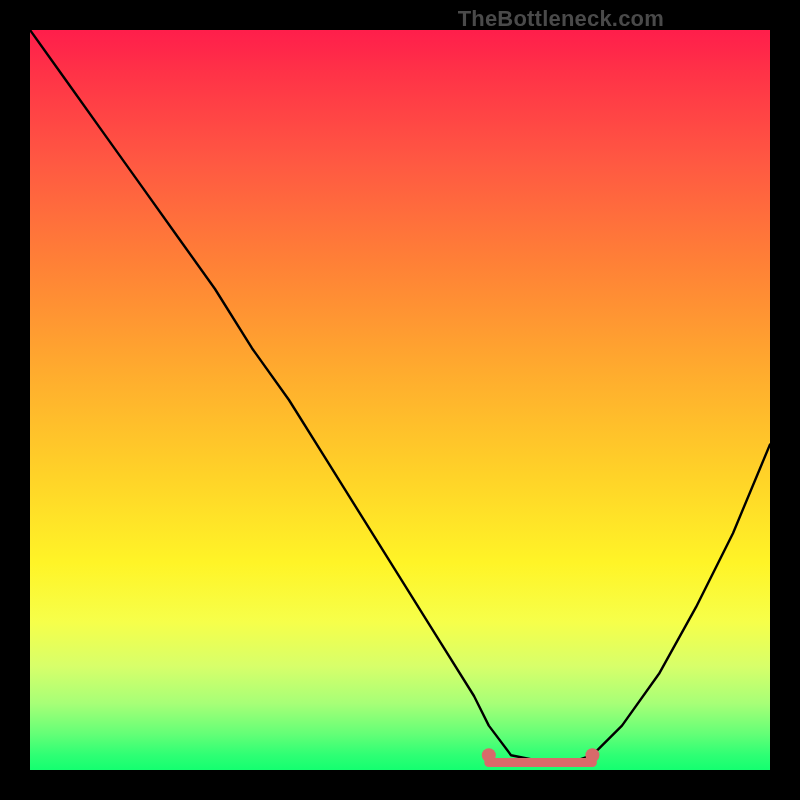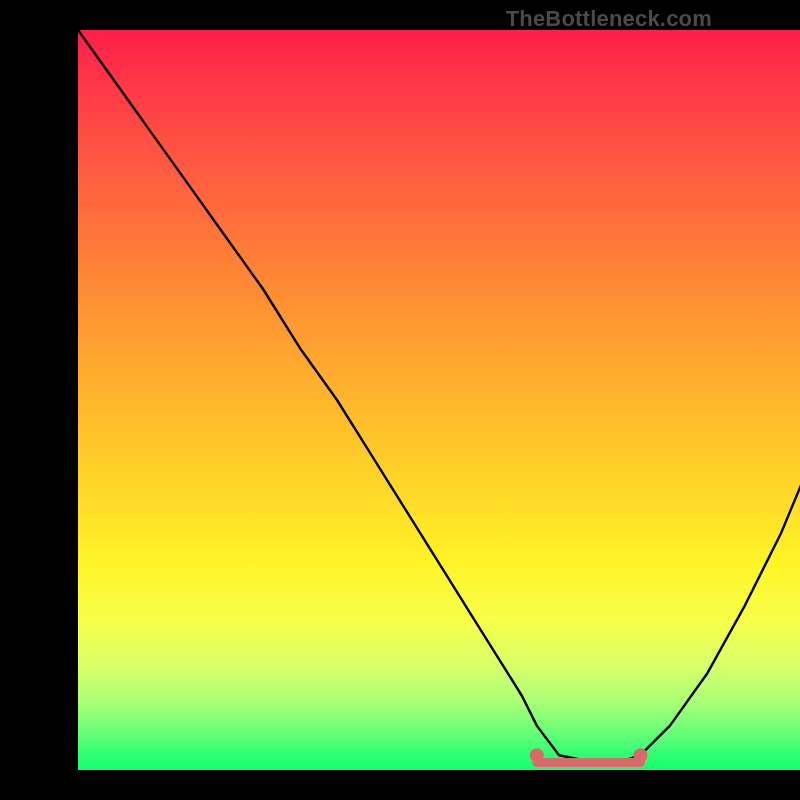--- a/index.html
+++ b/index.html
@@ -8,21 +8,20 @@
     width: 800px;
     height: 800px;
     background: #000000;
     font-family: Arial, Helvetica, sans-serif;
     overflow: hidden;
   }
   .chart-container {
     position: relative;
     width: 678px;
     height: 800px;
-    margin-left: 48px;
   }
   .watermark {
     position: absolute;
     top: 6px;
     right: 14px;
     color: #4a4a4a;
     font-size: 22px;
     font-weight: 600;
     letter-spacing: 0.2px;
     z-index: 10;

